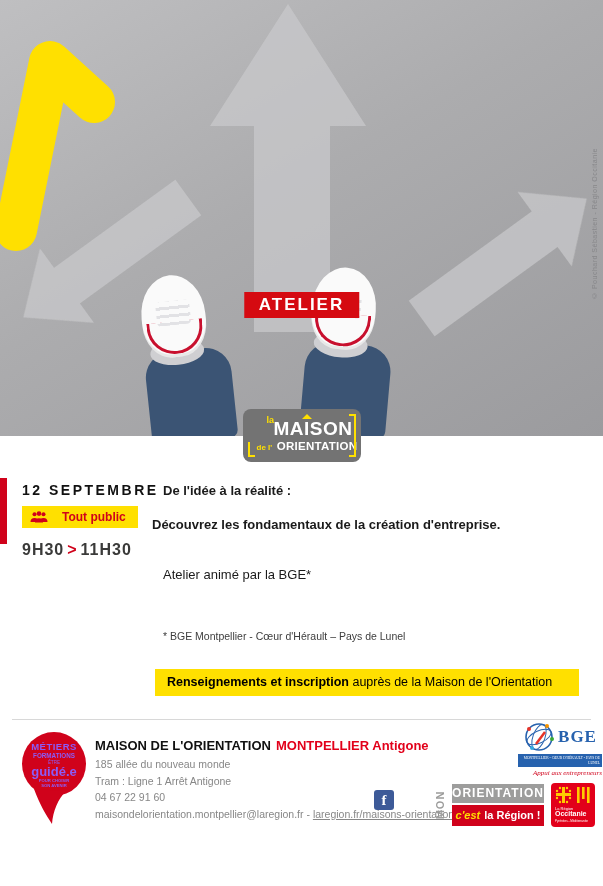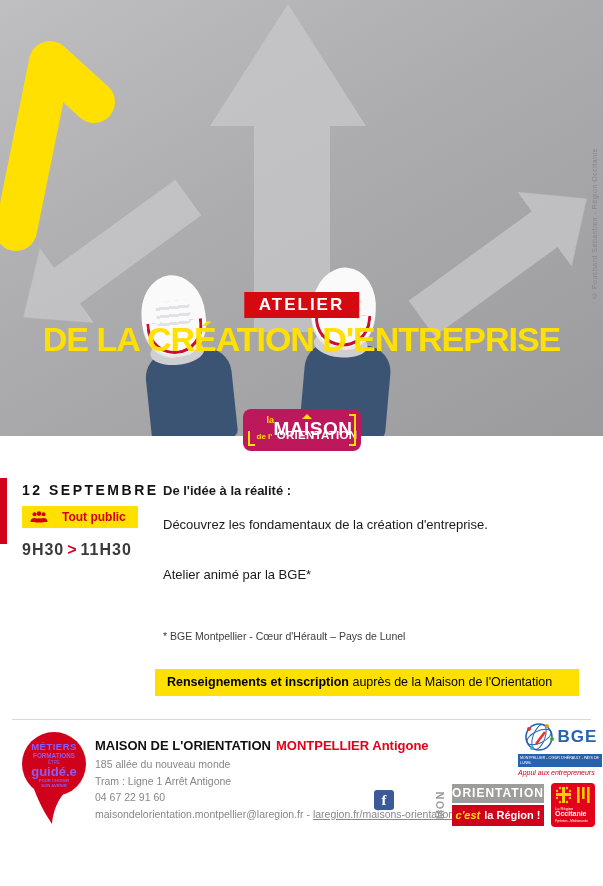--- a/index.html
+++ b/index.html
@@ -25,22 +25,22 @@
           background:repeating-linear-gradient(0deg,#e2e2e5 0 3px, transparent 3px 8px); }
   .shoe::after { content:""; position:absolute; left:4px; right:4px; bottom:3px; height:30px;
           border:3px solid #c8102e; border-top:none; border-radius:0 0 32px 32px; }
 
   .atelier-badge { position:absolute; top:292px; left:50%; transform:translateX(-50%);
           background:#d50a11; color:#fff; font-weight:bold; font-size:17px; letter-spacing:2px; padding:3px 15px; }
   .hero-title { position:absolute; top:320px; left:0; width:603px; text-align:center; color:#ffe000;
           font-weight:bold; font-size:34px; line-height:38px; letter-spacing:-1px; }
 
   
-  .mlogo { position:absolute; top:409px; left:50%; transform:translateX(-50%); width:118px; height:42px;
-           background:#be185d; border-radius:8px; }
+  .mlogo { position:absolute; top:409px; left:50%; transform:translateX(-50%); width:118px; height:53px;
+           background:#737373; border-radius:8px; }
   .mlogo .la { position:absolute; top:6px; left:24px; color:#ffe000; font-size:9px; font-weight:bold; }
   .mlogo .maison { position:absolute; top:9px; left:31px; color:#fff; font-weight:bold; font-size:19px; letter-spacing:.5px; }
   .mlogo .i-wrap { position:relative; display:inline-block; }
   .mlogo .roof { position:absolute; top:-4px; left:-2px; width:0; height:0;
            border-left:5px solid transparent; border-right:5px solid transparent; border-bottom:5px solid #ffe000; }
   .mlogo .bottomline { position:absolute; bottom:8px; left:14px; white-space:nowrap; }
   .mlogo .de-l { color:#ffe000; font-size:8px; font-weight:bold; }
   .mlogo .orientation { color:#fff; font-weight:bold; font-size:11.5px; letter-spacing:.3px; }
   .mlogo .bracket-r { position:absolute; top:5px; bottom:5px; right:5px; width:7px;
            border-top:2.5px solid #ffe000; border-right:2.5px solid #ffe000; border-bottom:2.5px solid #ffe000; }
@@ -49,21 +49,21 @@
 
   
   .accent-bar { position:absolute; left:0; top:478px; width:7px; height:66px; background:#d0021b; }
   .event-date { position:absolute; left:22px; top:482px; font-size:14px; font-weight:bold; letter-spacing:2.5px; color:#111; }
   .audience-badge { position:absolute; left:22px; top:506px; background:#ffe000; color:#d0021b;
            font-weight:bold; font-size:12px; padding:4px 12px 4px 8px; display:flex; align-items:center; gap:14px; }
   .event-time { position:absolute; left:22px; top:541px; font-size:16px; font-weight:bold; color:#3a3a39; letter-spacing:1px; }
   .event-time .sep { color:#d0021b; margin:0 3px; }
 
   .lead       { position:absolute; left:163px; top:483px; font-size:13px; font-weight:bold; color:#1a1a1a; }
-  .desc       { position:absolute; left:163px; top:517px; font-size:13px; font-weight:normal; color:#1a1a1a; }
+  .desc       { position:absolute; left:152px; top:517px; font-size:13px; font-weight:bold; color:#1a1a1a; }
   .facilitator{ position:absolute; left:163px; top:567px; font-size:13px; color:#1a1a1a; }
   .footnote   { position:absolute; left:163px; top:630px; font-size:10.5px; color:#3d3d3d; }
 
   .contact-bar { position:absolute; left:155px; top:669px; width:424px; height:27px; background:#ffe000;
            line-height:27px; padding-left:12px; font-size:12.5px; color:#000; white-space:nowrap; }
   .contact-bar .b { font-weight:bold; }
 
   
   .footer-divider { position:absolute; top:719px; left:12px; width:579px; height:1px; background:#d8d8d8; }
 
@@ -76,21 +76,21 @@
   .pin-l5, .pin-l6 { font-size:4.2px; font-weight:bold; line-height:5px; }
 
   .org-line { position:absolute; left:95px; top:738px; font-size:13px; font-weight:bold; color:#111; white-space:nowrap; }
   .org-line .loc { color:#e2001a; margin-left:5px; }
   .contact-block { position:absolute; left:95px; top:756px; font-size:10.5px; color:#878787; line-height:16.5px; }
   .contact-block .link { text-decoration:underline; cursor:pointer; }
   .fb-icon { position:absolute; left:374px; top:790px; width:20px; height:20px; background:#3d5a98;
            border-radius:3px; color:#fff; text-align:center; line-height:21px; font-size:15px; font-weight:bold;
            font-family:"Liberation Serif", serif; cursor:pointer; }
 
-  .bge { position:absolute; left:518px; top:721px; width:84px; text-align:left; }
+  .bge { position:absolute; left:518px; top:721px; width:84px; text-align:right;font-family:Liberation Serif, serif; }
   .bge-top { display:flex; align-items:center; justify-content:center; gap:1px; }
   .bge-name { color:#2762ae; font-weight:bold; font-size:17px; letter-spacing:1px; }
   .bge-banner { background:#2762ae; color:#fff; font-size:3.6px; line-height:1.4; padding:1.5px 2px; margin-top:1px; }
   .bge-tagline { color:#d0021b; font-style:italic; font-size:7px; margin-top:2px; }
 
   .mon { position:absolute; left:432px; top:784px; width:112px; height:42px; display:flex; }
   .mon-left { width:20px; position:relative; }
   .mon-left span { position:absolute; left:2px; top:50%; transform:translateY(-50%) rotate(180deg);
            writing-mode:vertical-rl; font-weight:bold; color:#9d9d9c; font-size:11px; letter-spacing:1px; }
   .mon-right { flex:1; display:flex; flex-direction:column; gap:2px; }
@@ -137,21 +137,20 @@
       <div class="sock"></div>
       <div class="shoe"></div>
     </div>
 
     <div class="photo-credit">© Pouchard Sébastien - Région Occitanie</div>
   </div>
 
   <div class="atelier-badge">ATELIER</div>
 
   <div class="hero-title">
-    <div>DE LA CRÉATION D'ENTREPRISE</div>
   </div>
 
   <div class="mlogo">
     <span class="la">la</span>
     <span class="maison"><span>MA</span><span class="i-wrap"><span class="roof"></span><span>I</span></span><span>SON</span></span>
     <span class="bottomline">
       <span class="de-l">de l'</span>
       <span class="orientation">ORIENTATION</span>
     </span>
     <span class="bracket-r"></span>

